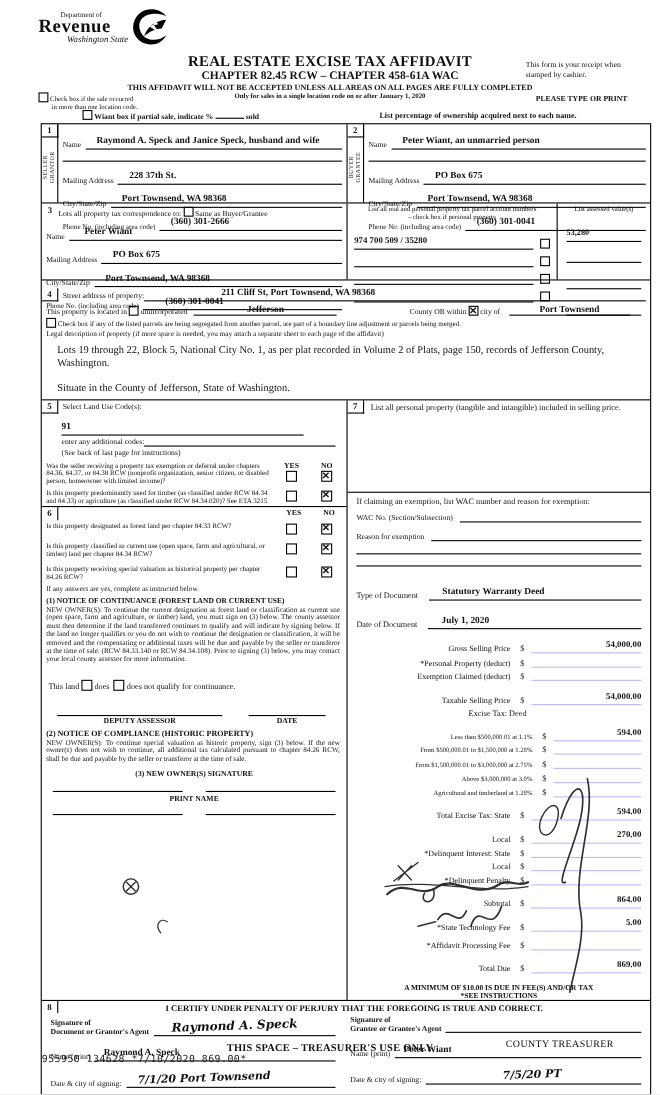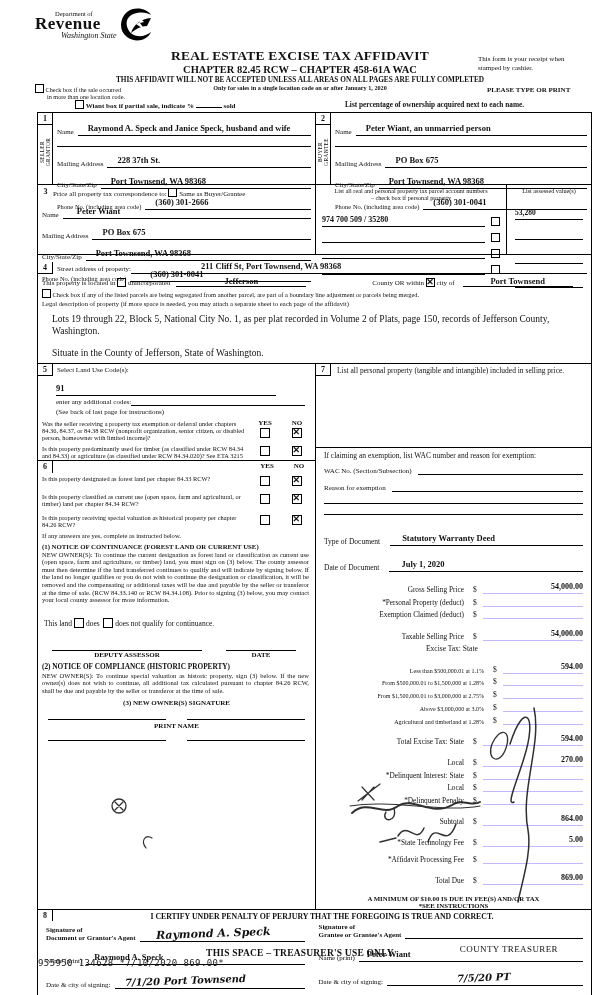--- a/index.html
+++ b/index.html
@@ -180,21 +180,21 @@
               <span class="uline"><span class="val">(360) 301-0041</span></span>
             </div>
         </div>
       </div>
     </div>
 
     <div class="trow bb" style="height:70px;">
       <div style="flex:0 0 277px;" class="br">
         <div style="display:flex;align-items:flex-start;padding-top:2px;">
           <div style="width:15px;text-align:center;font-size:8px;font-weight:bold;">3</div>
-          <div class="lbl" style="padding-top:1px;"><span>Price all property tax correspondence to:</span>
+          <div class="lbl" style="padding-top:1px;"><span>Lots all property tax correspondence to:</span>
             <span class="cb"></span>
             <span>Same as Buyer/Grantee</span>
           </div>
         </div>
         <div style="padding:0 4px 2px 4px;">
           <div class="frow">
               <span class="lbl">Name</span>
               <span class="uline grow"><span class="val" style="margin-left:14px;">Peter  Wiant</span></span>
             </div>
           <div class="frow">
@@ -404,21 +404,21 @@
           <div class="mrow">
               <span class="mlabel">Exemption Claimed (deduct)</span>
               <span class="dollar">$</span>
               <span class="mline"><span class="val"></span></span>
             </div>
           <div class="mrow">
               <span class="mlabel">Taxable Selling Price</span>
               <span class="dollar">$</span>
               <span class="mline"><span class="val">54,000.00</span></span>
             </div>
-          <div class="mheader">Excise Tax:  State</div>
+          <div class="mheader">Excise Tax:  Deed</div>
           <div class="mrow small">
               <span class="mlabel">Less than $500,000.01 at 1.1%</span>
               <span class="dollar">$</span>
               <span class="mline"><span class="val">594.00</span></span>
             </div>
           <div class="mrow small">
               <span class="mlabel">From $500,000.01 to $1,500,000 at 1.28%</span>
               <span class="dollar">$</span>
               <span class="mline"><span class="val"></span></span>
             </div>

